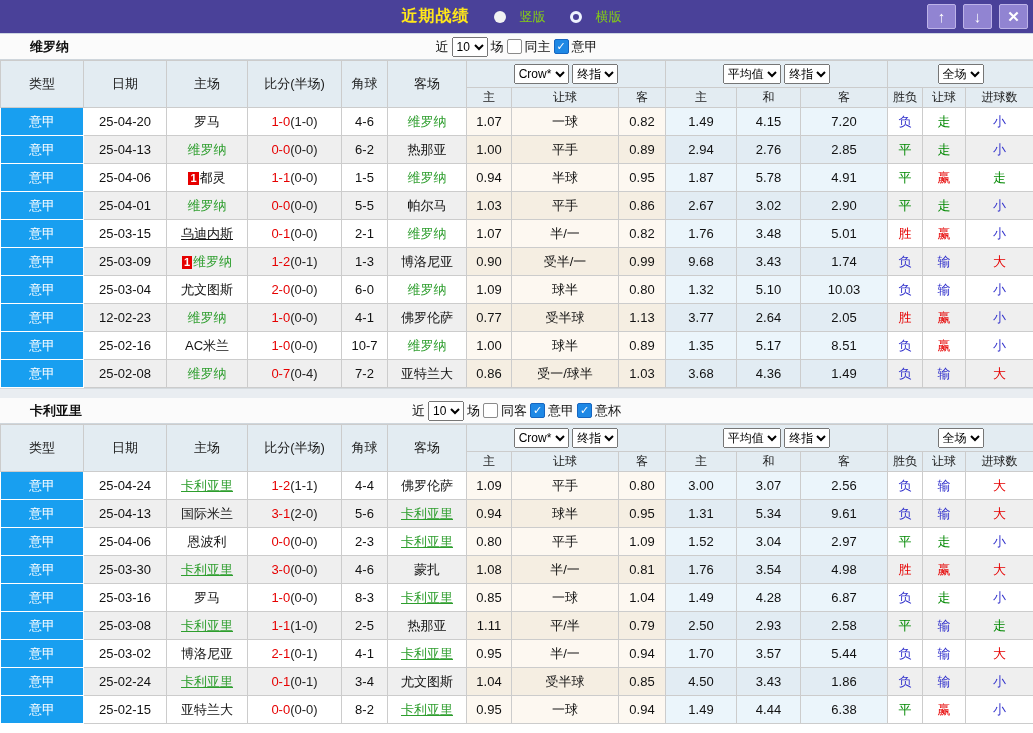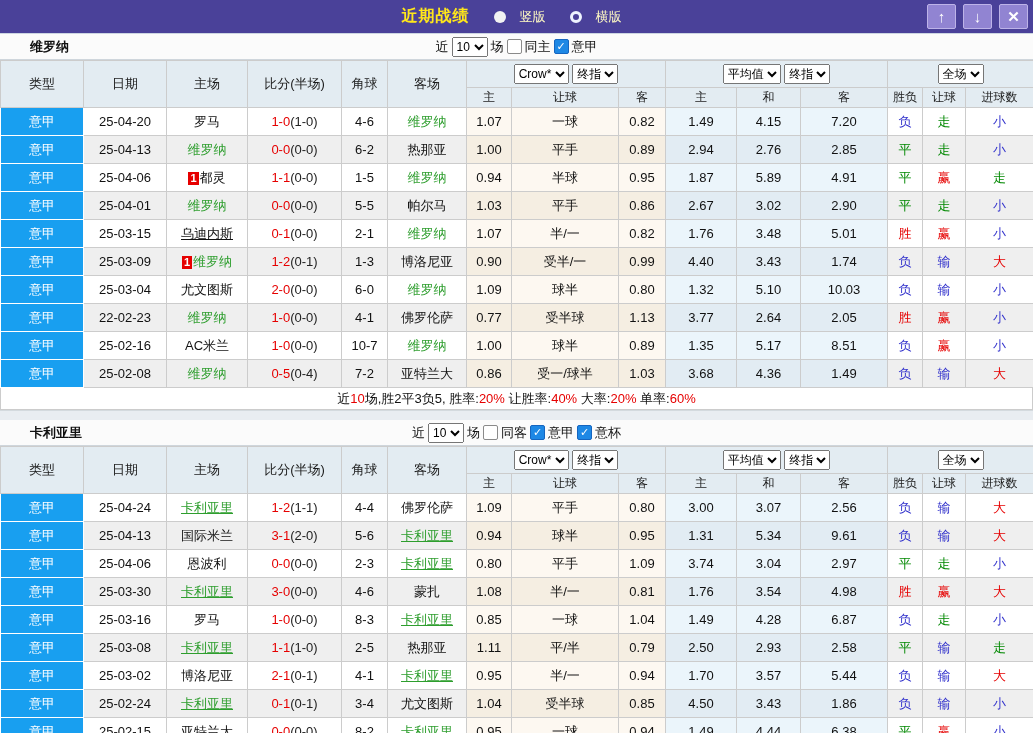--- a/index.html
+++ b/index.html
@@ -6,21 +6,21 @@
   body{width:1033px;font-family:"Liberation Sans","DejaVu Sans",sans-serif;-webkit-font-smoothing:antialiased;}
   .app{width:1033px;}
 
   
   .titlebar{height:33px;background:#4a4199;position:relative;display:flex;align-items:center;border-bottom:1px solid #cdd6e2;}
   .title-center{position:absolute;left:0;right:0;display:flex;justify-content:center;align-items:center;gap:14px;}
   .title{color:#ffe71a;font-weight:bold;font-size:16px;margin-right:10px;letter-spacing:1px;}
   .radio{display:inline-block;width:12px;height:12px;border-radius:50%;vertical-align:middle;}
   .radio.filled{background:#f2f2f2;}
   .radio.ring{box-sizing:border-box;border:3px solid #eef3ff;background:#4a4199;}
-  .radio-label{color:#fef9c3;font-size:13px;margin-right:10px;}
+  .radio-label{color:#84cc16;font-size:13px;margin-right:10px;}
   .tb-buttons{position:absolute;right:5px;top:4px;display:flex;gap:7px;}
   .tb-btn{width:29px;height:25px;background:#9184d2;border:1px solid #bdb3e8;border-radius:2px;color:#fff;font-size:15px;font-weight:bold;line-height:1;padding:0;cursor:pointer;}
 
   
   .team-row{height:25px;background:#fbfbfb;position:relative;border-bottom:1px solid #cfd6dc;}
   .team-name{position:absolute;left:30px;top:0;line-height:25px;font-weight:bold;font-size:13px;color:#111;}
   .controls{height:25px;display:flex;justify-content:center;align-items:center;gap:3px;font-size:13px;color:#111;}
   .controls select{font-size:12px;height:20px;}
   .cb{display:inline-block;width:13px;height:13px;border:1px solid #8a8a8a;background:#fff;border-radius:2px;vertical-align:-2px;}
   .cb.checked{background:#1e88e5;border-color:#1565c0;color:#fff;font-size:11px;line-height:13px;text-align:center;font-weight:bold;}
@@ -165,21 +165,21 @@
             <td class="league">意甲</td>
             <td>25-04-06</td>
             <td><span class="badge">1</span><span>都灵</span></td>
             <td><span class="ft">1-1</span><span class="ht">(0-0)</span></td>
             <td>1-5</td>
             <td><span class="green ">维罗纳</span></td>
             <td class="cream">0.94</td>
             <td class="cream">半球</td>
             <td class="cream">0.95</td>
             <td class="lblue">1.87</td>
-            <td class="lblue">5.89</td>
+            <td class="lblue">5.78</td>
             <td class="lblue">4.91</td>
             <td style="color: rgb(0, 136, 0);">平</td>
             <td style="color: rgb(230, 0, 0);">赢</td>
             <td style="color: rgb(0, 136, 0);">走</td>
           </tr>
           <tr class="even">
             <td class="league">意甲</td>
             <td>25-04-01</td>
             <td><span class="green ">维罗纳</span></td>
             <td><span class="ft">0-0</span><span class="ht">(0-0)</span></td>
@@ -215,21 +215,21 @@
           <tr class="even">
             <td class="league">意甲</td>
             <td>25-03-09</td>
             <td><span class="badge">1</span><span class="green ">维罗纳</span></td>
             <td><span class="ft">1-2</span><span class="ht">(0-1)</span></td>
             <td>1-3</td>
             <td><span>博洛尼亚</span></td>
             <td class="cream">0.90</td>
             <td class="cream">受半/一</td>
             <td class="cream">0.99</td>
-            <td class="lblue">4.40</td>
+            <td class="lblue">9.68</td>
             <td class="lblue">3.43</td>
             <td class="lblue">1.74</td>
             <td style="color: rgb(51, 51, 204);">负</td>
             <td style="color: rgb(51, 51, 204);">输</td>
             <td style="color: rgb(230, 0, 0);">大</td>
           </tr>
           <tr class="odd">
             <td class="league">意甲</td>
             <td>25-03-04</td>
             <td><span>尤文图斯</span></td>
@@ -241,21 +241,21 @@
             <td class="cream">0.80</td>
             <td class="lblue">1.32</td>
             <td class="lblue">5.10</td>
             <td class="lblue">10.03</td>
             <td style="color: rgb(51, 51, 204);">负</td>
             <td style="color: rgb(51, 51, 204);">输</td>
             <td style="color: rgb(51, 51, 204);">小</td>
           </tr>
           <tr class="even">
             <td class="league">意甲</td>
-            <td>22-02-23</td>
+            <td>12-02-23</td>
             <td><span class="green ">维罗纳</span></td>
             <td><span class="ft">1-0</span><span class="ht">(0-0)</span></td>
             <td>4-1</td>
             <td><span>佛罗伦萨</span></td>
             <td class="cream">0.77</td>
             <td class="cream">受半球</td>
             <td class="cream">1.13</td>
             <td class="lblue">3.77</td>
             <td class="lblue">2.64</td>
             <td class="lblue">2.05</td>
@@ -277,36 +277,35 @@
             <td class="lblue">5.17</td>
             <td class="lblue">8.51</td>
             <td style="color: rgb(51, 51, 204);">负</td>
             <td style="color: rgb(230, 0, 0);">赢</td>
             <td style="color: rgb(51, 51, 204);">小</td>
           </tr>
           <tr class="even">
             <td class="league">意甲</td>
             <td>25-02-08</td>
             <td><span class="green ">维罗纳</span></td>
-            <td><span class="ft">0-5</span><span class="ht">(0-4)</span></td>
+            <td><span class="ft">0-7</span><span class="ht">(0-4)</span></td>
             <td>7-2</td>
             <td><span>亚特兰大</span></td>
             <td class="cream">0.86</td>
             <td class="cream">受一/球半</td>
             <td class="cream">1.03</td>
             <td class="lblue">3.68</td>
             <td class="lblue">4.36</td>
             <td class="lblue">1.49</td>
             <td style="color: rgb(51, 51, 204);">负</td>
             <td style="color: rgb(51, 51, 204);">输</td>
             <td style="color: rgb(230, 0, 0);">大</td>
           </tr>
         </tbody>
       </table>
-    <div class="summary"><span>近</span><span class="red">10</span><span>场,胜2平3负5, 胜率:</span><span class="red">20%</span><span> 让胜率:</span><span class="red">40%</span><span> 大率:</span><span class="red">20%</span><span> 单率:</span><span class="red">60%</span></div>
   </section>
 
   <div class="section-gap"></div>
 
   <section class="match-section">
     <div class="team-row">
       <span class="team-name">卡利亚里</span>
       <div class="controls">
           <span>近</span>
           <select class="hdr-select"><option>10</option></select>
@@ -399,21 +398,21 @@
           <tr class="odd">
             <td class="league">意甲</td>
             <td>25-04-06</td>
             <td><span>恩波利</span></td>
             <td><span class="ft">0-0</span><span class="ht">(0-0)</span></td>
             <td>2-3</td>
             <td><span class="green uline">卡利亚里</span></td>
             <td class="cream">0.80</td>
             <td class="cream">平手</td>
             <td class="cream">1.09</td>
-            <td class="lblue">3.74</td>
+            <td class="lblue">1.52</td>
             <td class="lblue">3.04</td>
             <td class="lblue">2.97</td>
             <td style="color: rgb(0, 136, 0);">平</td>
             <td style="color: rgb(0, 136, 0);">走</td>
             <td style="color: rgb(51, 51, 204);">小</td>
           </tr>
           <tr class="even">
             <td class="league">意甲</td>
             <td>25-03-30</td>
             <td><span class="green uline">卡利亚里</span></td>

